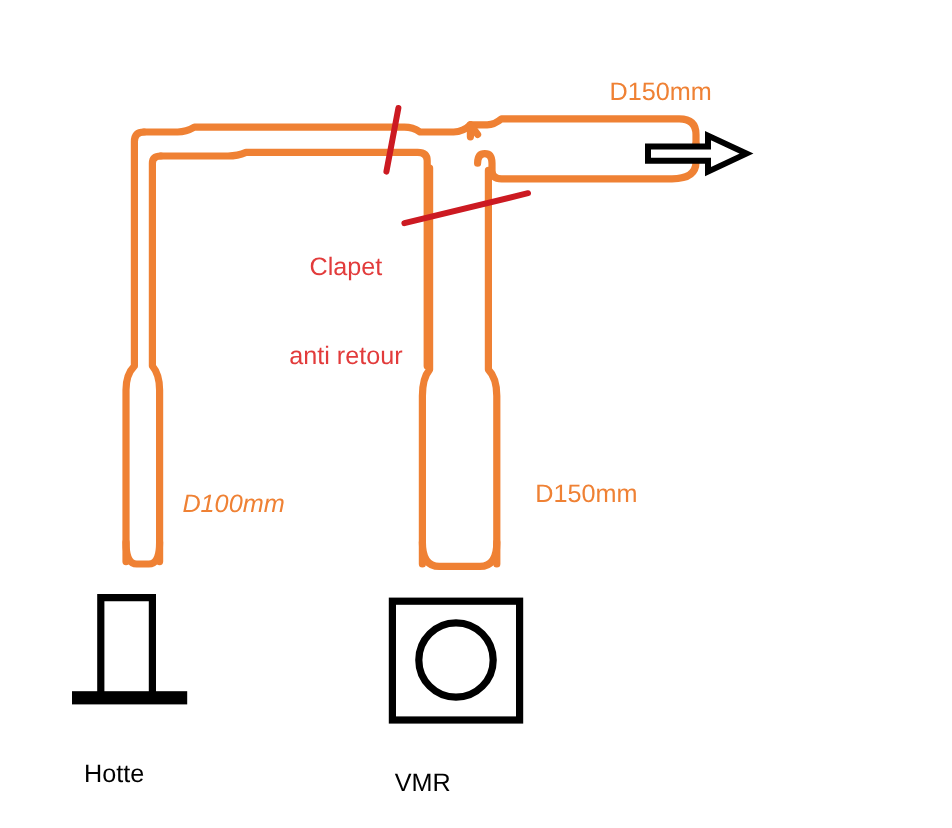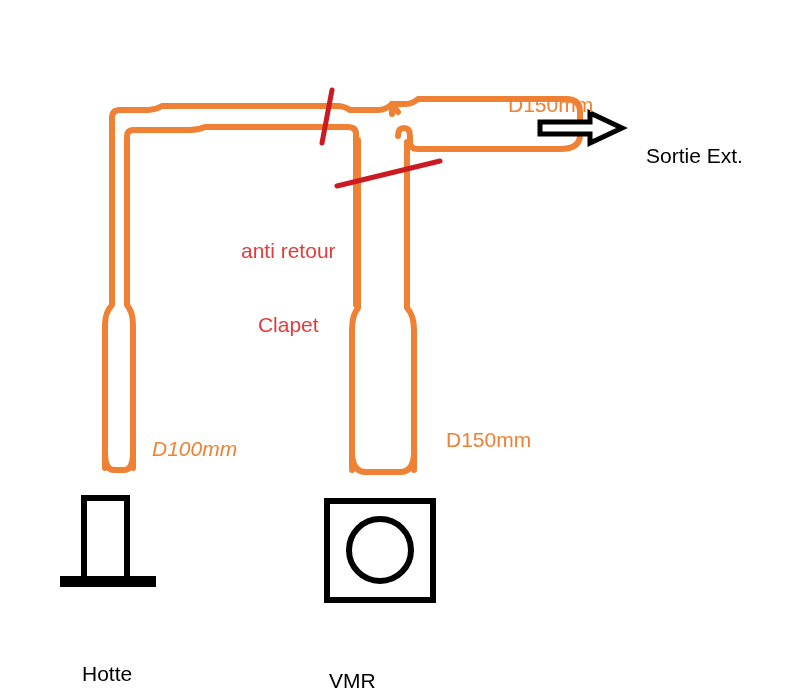--- a/index.html
+++ b/index.html
@@ -22,40 +22,39 @@
     position: absolute;
     left: 0;
     top: 0;
     width: 793px;
     height: 690px;
   }
   .lbl {
     position: absolute;
     white-space: pre;
     line-height: 1.18;
-    margin-top: 28px;
   }
   .lbl-orange {
     color: #ef8134;
     font-size: 21px;
   }
   .lbl-red {
     color: #e23b3b;
     font-size: 21px;
   }
   .lbl-black {
     color: #000000;
     font-size: 21px;
   }
   #label-d150-top   { left: 508px; top: 65px; }
   #label-d150-right { left: 446px; top: 400px; }
   #label-d100       { left: 152px; top: 409px; font-style: italic; }
   #label-clapet     { left: 241px; top: 161px; text-align: center; }
   #label-sortie     { left: 646px; top: 116px; }
-  #label-hotte      { left: 82px;  top: 634px; text-align: center; }
+  #label-hotte      { left: 70px;  top: 634px; text-align: center; }
   #label-vmr        { left: 329px; top: 641px; }
 </style>
 </head>
 <body>
 
 <div id="canvas">
 
   <svg id="diagram-svg" viewBox="0 0 793 690">
 
     <g fill="none" stroke="#ef8134" stroke-width="6" stroke-linecap="round" stroke-linejoin="round">
@@ -109,23 +108,22 @@
 
   </svg>
 
   <div class="lbl lbl-orange" id="label-d150-top">D150mm</div>
 
   <div class="lbl lbl-orange" id="label-d150-right">D150mm</div>
 
   <div class="lbl lbl-orange" id="label-d100">D100mm</div>
 
   <div class="lbl lbl-red" id="label-clapet">
+    <div>Clapet</div>
     <div>anti retour</div>
-    <div>Clapet</div>
   </div>
 
-  <div class="lbl lbl-black" id="label-sortie">Sortie Ext.</div>
 
   <div class="lbl lbl-black" id="label-hotte">Hotte</div>
 
   <div class="lbl lbl-black" id="label-vmr">VMR</div>
 
 </div>
 
 </body></html>

